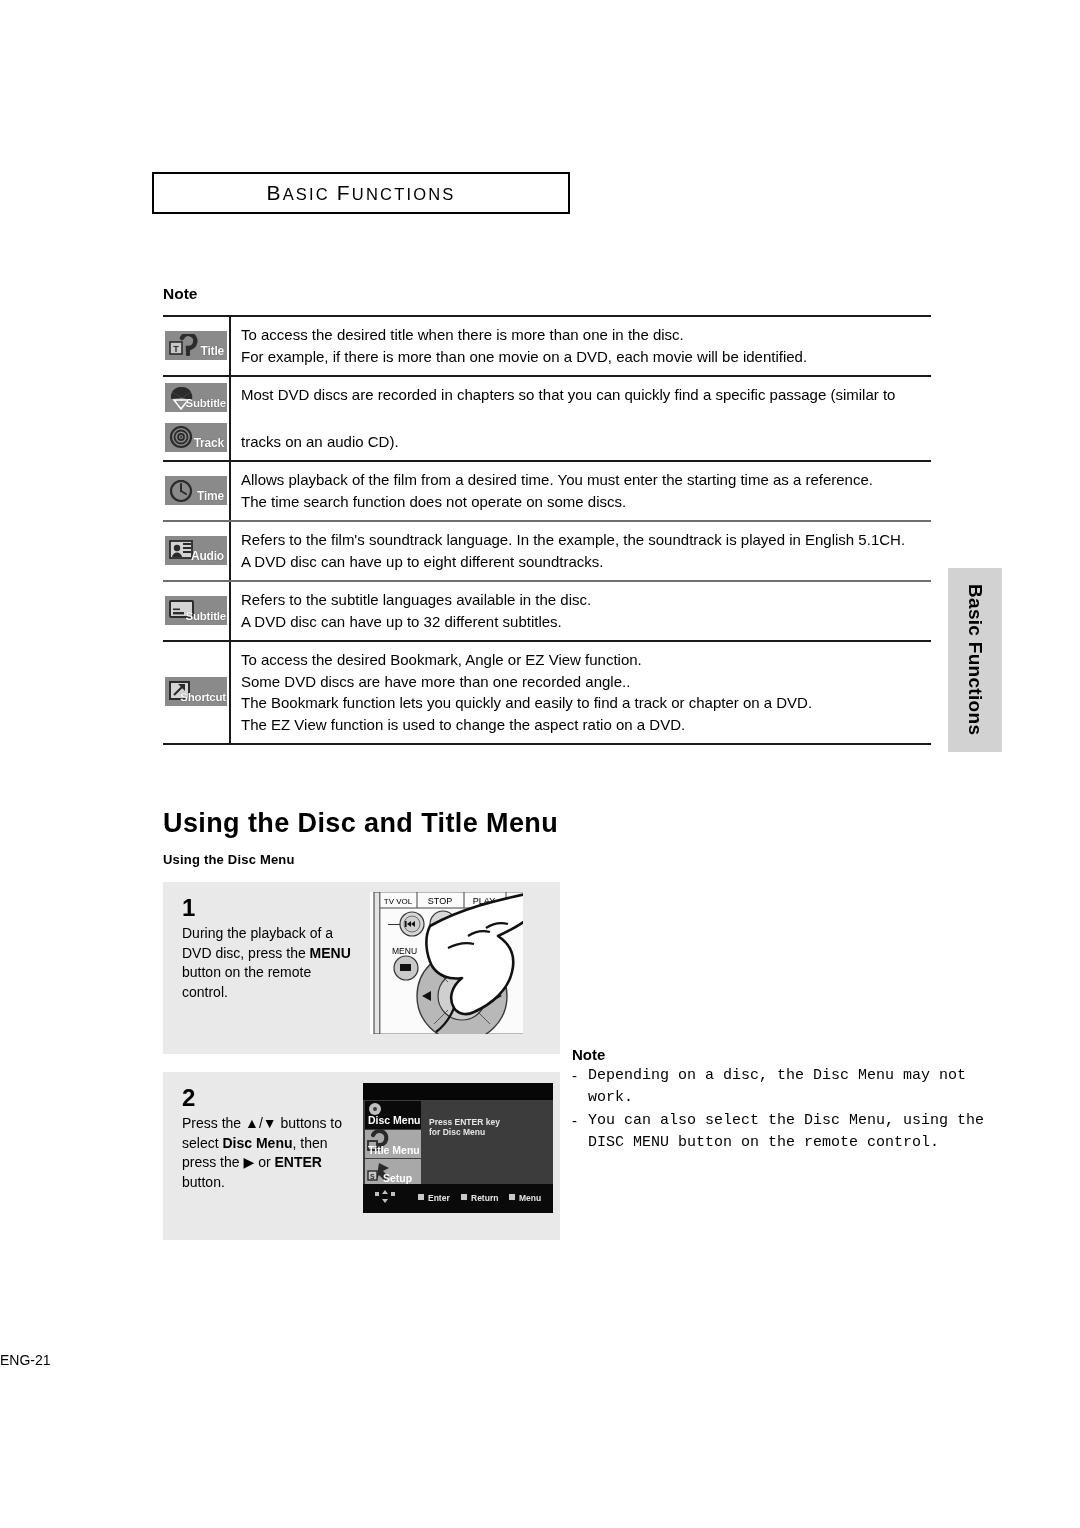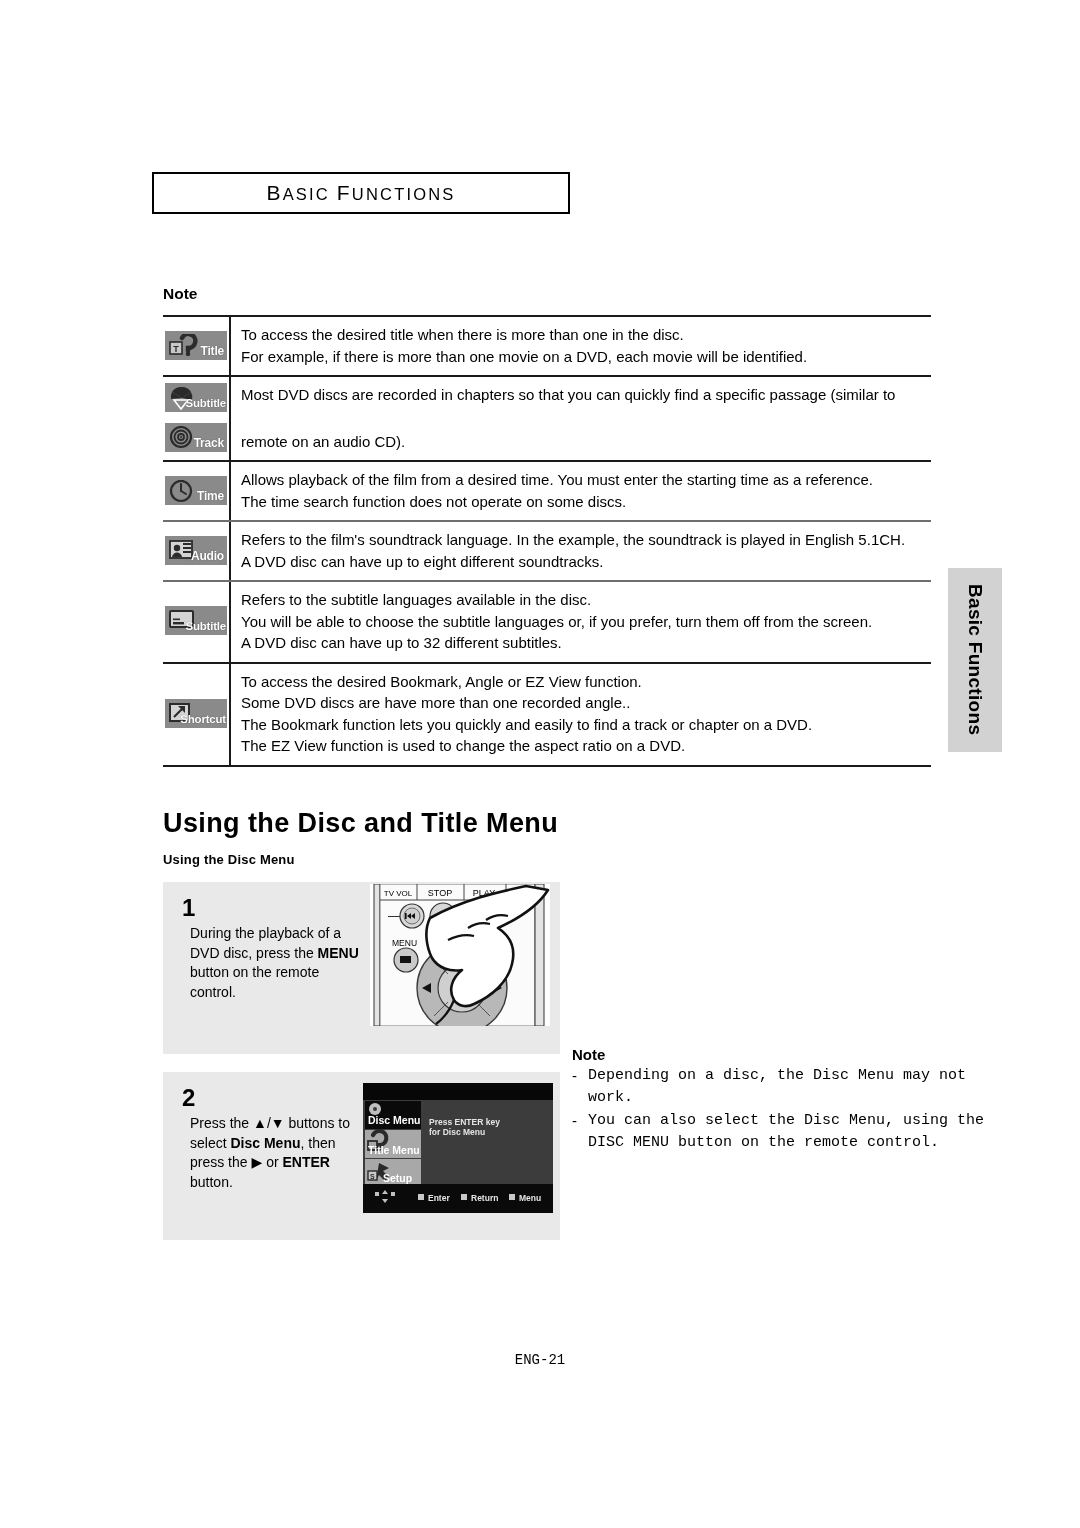--- a/index.html
+++ b/index.html
@@ -170,30 +170,29 @@
   .step-text {
     position: absolute;
     left: 19px;
     top: 42px;
     width: 195px;
   }
   .step-text .line {
     font-size: 14px;
     line-height: 19.5px;
     white-space: nowrap;
-    margin-left: 8px;
   }
   .step-text b { font-weight: bold; }
 
   
   .fig-remote {
     position: absolute;
     left: 207px;
-    top: 2px;
-    width: 180px;
+    top: 10px;
+    width: 153px;
     height: 142px;
     background: #0ea5e9;
     overflow: hidden;
   }
   
   .fig-osd {
     position: absolute;
     left: 200px;
     top: 11px;
     width: 190px;
@@ -226,23 +225,22 @@
   }
   .note-block .bullet .btxt { flex: 1; }
   .note-block .bullet .btxt .l { white-space: nowrap; font-family: Liberation Mono, monospace; }
 
   
   .footer {
     position: absolute;
     left: 0;
     top: 1352px;
     width: 1080px;
-    text-align: center;
+    text-align: left;
     font-size: 14px;
-    font-family: Liberation Mono, monospace;
   }
 </style>
 </head>
 <body>
 
 <div class="chapter-header">
   <div class="ttl"><span class="cap">B</span>ASIC <span class="cap">F</span>UNCTIONS</div>
 </div>
 
 <div class="side-tab">
@@ -288,21 +286,21 @@
             <circle cx="12" cy="11" r="10" fill="none" stroke="#2b2b2b" stroke-width="2.2"></circle>
             <circle cx="12" cy="11" r="6.5" fill="none" stroke="#2b2b2b" stroke-width="1.8"></circle>
             <circle cx="12" cy="11" r="3" fill="none" stroke="#2b2b2b" stroke-width="1.8"></circle>
             <circle cx="12" cy="11" r="1" fill="#2b2b2b"></circle>
           </svg>
           <span class="lbl">Track</span>
         </span>
       </div>
       <div class="cell-text">
         <div class="line">Most DVD discs are recorded in chapters so that you can quickly find a specific passage (similar to</div>
-        <div class="line">remote on an audio CD).</div>
+        <div class="line">tracks on an audio CD).</div>
       </div>
     </div>
     <div class="row">
       <div class="cell-icon">
         <span class="badge">
           <svg width="28" height="24" viewBox="0 0 28 24">
             <circle cx="12" cy="12" r="10" fill="none" stroke="#2b2b2b" stroke-width="2.2"></circle>
             <path d="M12 12 L12 5" stroke="#2b2b2b" stroke-width="2" stroke-linecap="round"></path>
             <path d="M12 12 L17 15" stroke="#2b2b2b" stroke-width="2" stroke-linecap="round"></path>
             <path d="M9 2 L15 2" stroke="#2b2b2b" stroke-width="2"></path>
@@ -340,21 +338,20 @@
           <svg width="28" height="22" viewBox="0 0 28 22">
             <rect x="1" y="2" width="23" height="16" rx="1" fill="#d4d4d4" stroke="#2b2b2b" stroke-width="2"></rect>
             <rect x="4" y="13" width="11" height="2.4" fill="#2b2b2b"></rect>
             <rect x="4" y="9.5" width="7" height="1.6" fill="#2b2b2b"></rect>
           </svg>
           <span class="lbl wide">Subtitle</span>
         </span>
       </div>
       <div class="cell-text">
         <div class="line">Refers to the subtitle languages available in the disc.</div>
-        <div class="line">You will be able to choose the subtitle languages or, if you prefer, turn them off from the screen.</div>
         <div class="line">A DVD disc can have up to 32 different subtitles.</div>
       </div>
     </div>
     <div class="row last">
       <div class="cell-icon">
         <span class="badge">
           <svg width="26" height="22" viewBox="0 0 26 22">
             <rect x="1" y="2" width="19" height="17" fill="#d4d4d4" stroke="#2b2b2b" stroke-width="2"></rect>
             <path d="M5 15 L15 5" stroke="#2b2b2b" stroke-width="2.2"></path>
             <polygon points="16,4 16,11 9,4" fill="#2b2b2b"></polygon>

